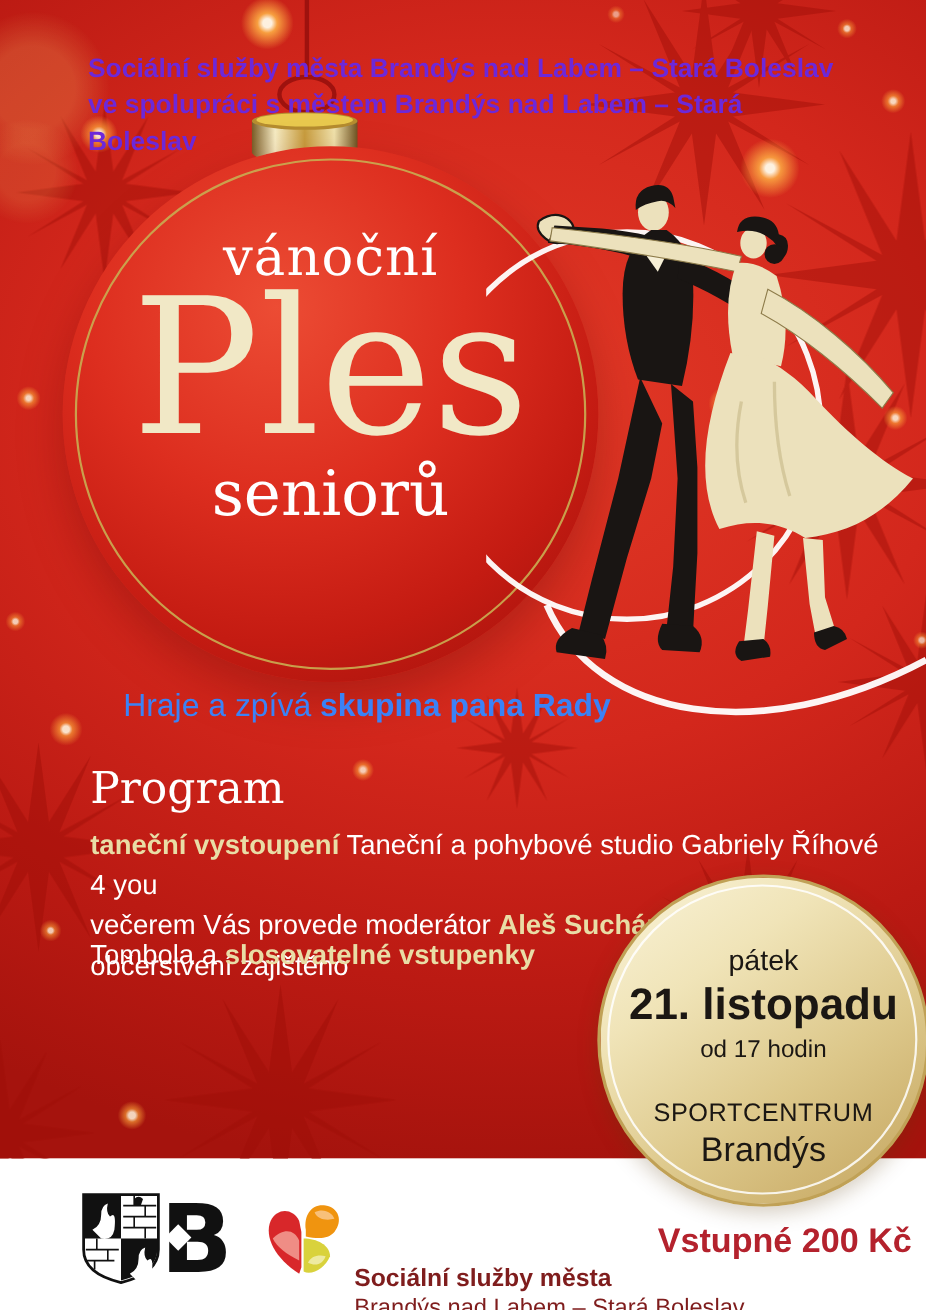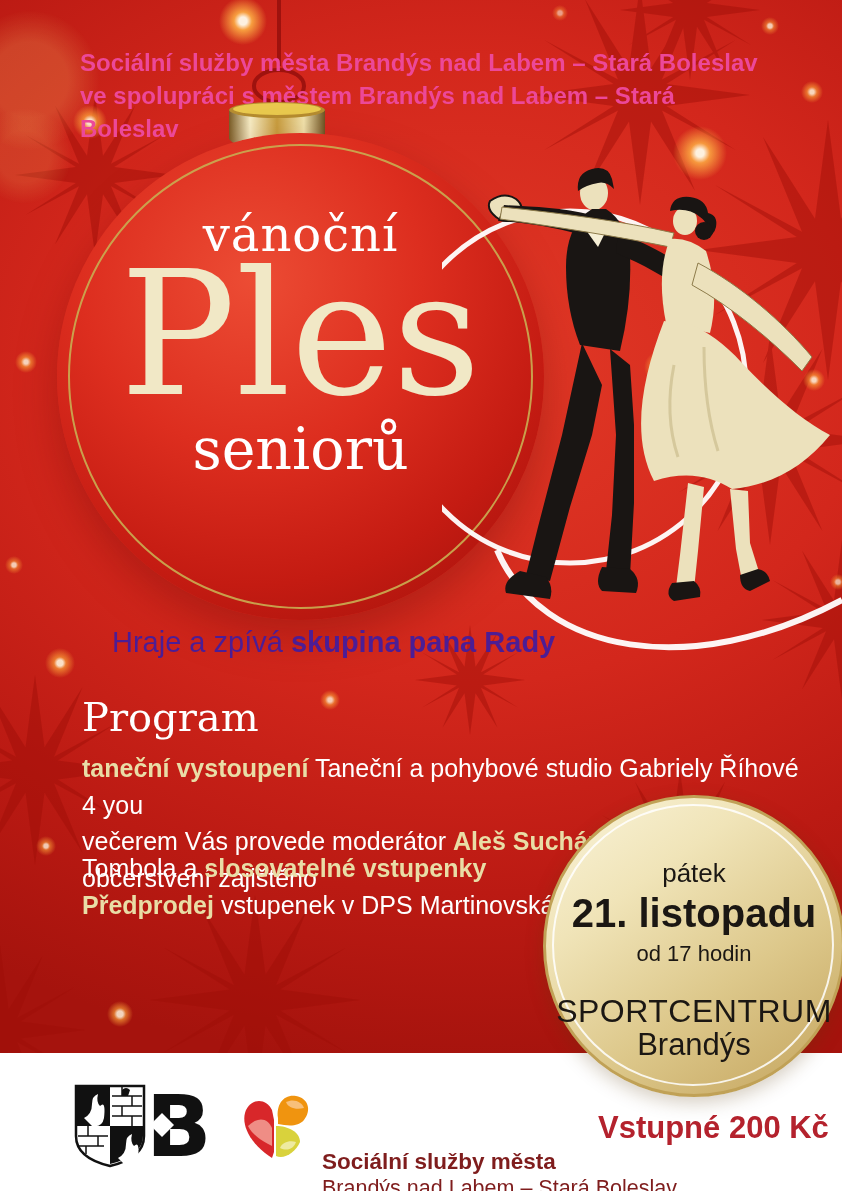--- a/index.html
+++ b/index.html
@@ -27,56 +27,56 @@
       radial-gradient(circle at 812px 92px,  rgba(255,246,220,.85) 0 2px, rgba(255,170,60,.6) 5px, rgba(255,140,40,0) 11px),
       radial-gradient(circle at 814px 380px, rgba(255,246,220,.85) 0 2px, rgba(255,170,60,.6) 5px, rgba(255,140,40,0) 11px),
       radial-gradient(circle at 770px 26px,  rgba(255,246,220,.8) 0 2px, rgba(255,170,60,.5) 4px, rgba(255,140,40,0) 9px),
       radial-gradient(circle at 838px 582px, rgba(255,246,220,.7) 0 2px, rgba(255,170,60,.45) 4px, rgba(255,140,40,0) 8px),
       radial-gradient(circle at 560px 13px,  rgba(255,240,210,.6) 0 2px, rgba(255,160,60,.4) 4px, rgba(255,140,40,0) 8px),
       radial-gradient(circle at 30px 80px,   rgba(255,205,110,.22) 0 38px, rgba(255,190,90,0) 70px),
       radial-gradient(circle at 24px 156px,  rgba(255,205,110,.16) 0 26px, rgba(255,190,90,0) 48px);
   }
 
   
-  .header{left:80px;top:46px;width:700px;color:#ec4899;font-weight:bold;font-size:24px;line-height:33px;}
+  .header{left:80px;top:46px;width:700px;color:#6d28d9;font-weight:bold;font-size:24px;line-height:33px;}
 
   
   .string-line{left:277px;top:0;width:4px;height:66px;background:#9e120e;}
   .ball{left:57px;top:133px;width:487px;height:487px;border-radius:50%;
     background:radial-gradient(circle at 40% 30%, #ec4c34 0%, #dd2e1f 38%, #c41b12 68%, #9a0f0a 100%);
     box-shadow:0 18px 40px rgba(110,10,5,.35);}
   .ball-ring{left:11px;top:11px;width:461px;height:461px;border-radius:50%;
     border:2.5px solid #c9a64f;opacity:.95;}
   .ball-text{left:0;top:0;width:487px;height:487px;display:flex;flex-direction:column;align-items:center;
     font-family:"DejaVu Serif",serif;text-align:center;}
   .ball-word-top{margin-top:73px;color:#ffffff;font-size:48px;font-weight:normal;letter-spacing:1px;}
   .ball-word-main{margin-top:-12px;color:#f1e8c6;font-size:172px;line-height:170px;}
   .ball-word-bottom{margin-top:-4px;color:#ffffff;font-size:57px;}
 
   
-  .band-line{left:112px;top:626px;font-size:29px;color:#4c1d95;}
+  .band-line{left:112px;top:626px;font-size:29px;color:#3b82f6;}
   .program{left:82px;top:694px;width:720px;color:#fff;}
   .program-title{font-family:"DejaVu Serif",serif;font-weight:normal;font-size:40px;line-height:46px;margin-bottom:10px;}
   .pline{font-size:25px;line-height:36.5px;}
   .gold-b{color:#e9dda6;font-weight:bold;}
   .tickets{left:82px;top:850px;width:560px;color:#fff;}
   .taxi{left:82px;top:960px;width:560px;color:#fff;}
 
   
   .badge{left:543px;top:795px;width:296px;height:296px;border-radius:50%;
     background:linear-gradient(145deg,#faf4da 0%,#f0e4b8 30%,#ddc88b 62%,#c3a35c 100%);
     border:3px solid #c0a156;box-shadow:0 6px 18px rgba(90,60,10,.25);}
   .badge-ring{left:6px;top:6px;width:278px;height:278px;border-radius:50%;
     border:2px solid rgba(255,255,255,.85);}
   .badge-inner{left:0;top:0;width:296px;height:296px;display:flex;flex-direction:column;align-items:center;
     color:#1b1713;text-align:center;}
   .badge-day{margin-top:58px;font-size:26px;line-height:34px;}
   .badge-date{font-size:40px;font-weight:bold;line-height:46px;}
   .badge-time{font-size:22px;line-height:36px;}
-  .badge-venue1{margin-top:24px;font-size:32px;line-height:31px;letter-spacing:.5px;}
+  .badge-venue1{margin-top:24px;font-size:23px;line-height:31px;letter-spacing:.5px;}
   .badge-venue2{font-size:31px;line-height:36px;}
 
   
   .footer-org{left:322px;top:1132px;color:#7f1d1d;margin-top:16px;}
   .footer-org .org-bold{font-size:22.5px;font-weight:bold;line-height:27px;}
   .footer-org .org-sub{font-size:21.5px;line-height:26px;}
   .price{left:598px;top:1110px;font-size:31px;font-weight:bold;color:#b4222d;}
 </style>
 </head>
 <body>
@@ -187,23 +187,20 @@
     <div class="pline">
       <span>večerem Vás provede moderátor </span><span class="gold-b">Aleš Suchánek</span>
     </div>
     <div class="pline">občerstvení zajištěno</div>
   </div>
 
   <div class="abs tickets">
     <div class="pline">
       <span>Tombola a </span><span class="gold-b">slosovatelné vstupenky</span>
     </div>
-    <div class="pline">
-      <span class="gold-b">Předprodej</span><span> vstupenek v DPS Martinovská</span>
-    </div>
   </div>
 
 
   <div class="abs badge">
     <div class="abs badge-ring"></div>
     <div class="abs badge-inner">
       <div class="badge-day">pátek</div>
       <div class="badge-date">21. listopadu</div>
       <div class="badge-time">od 17 hodin</div>
       <div class="badge-venue1">SPORTCENTRUM</div>

